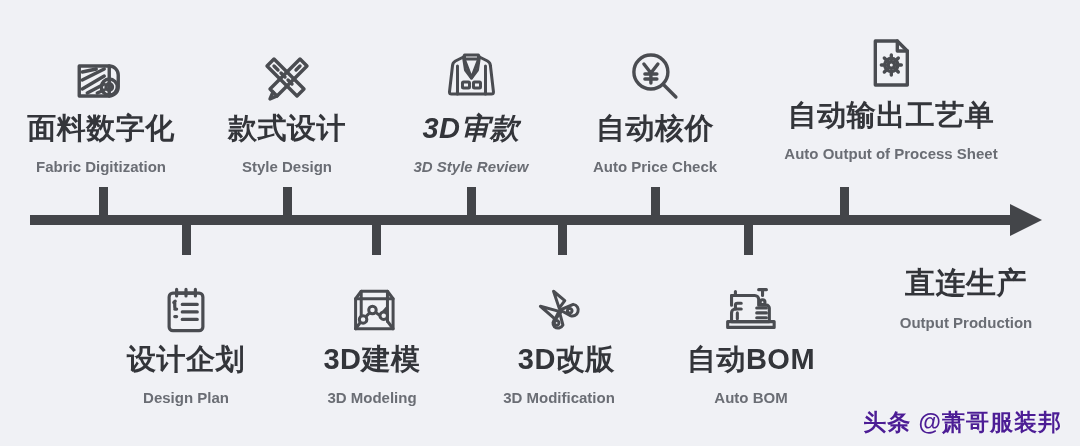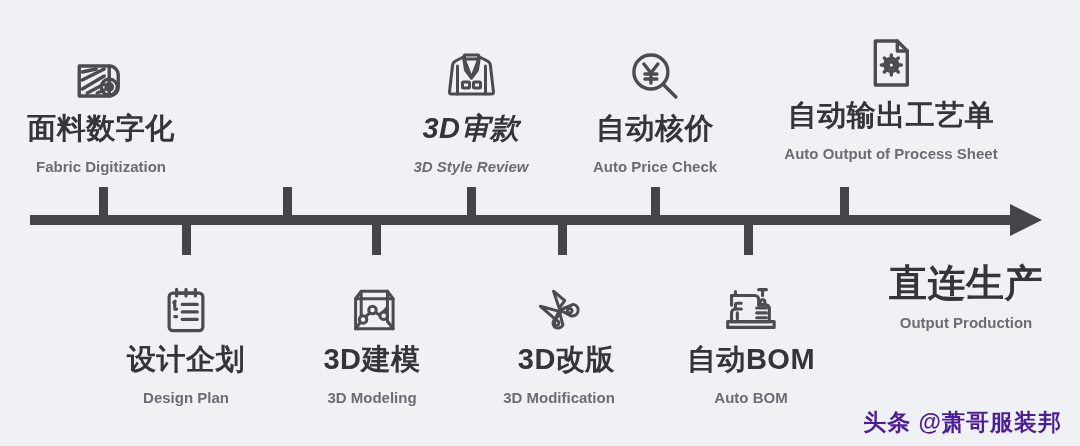--- a/index.html
+++ b/index.html
@@ -94,21 +94,21 @@
     margin-bottom: 2px;
   }
 
   
   .terminal {
     position: absolute;
     text-align: center;
     transform: translateX(-50%);
   }
   .terminal .cn {
-    font-size: 38px;
+    font-size: 30px;
     line-height: 36px;
   }
   .terminal .en {
     font-size: 15px;
   }
 
   
   .watermark {
     position: absolute;
     right: 18px;
@@ -148,20 +148,33 @@
         <path d="M40 22 a9 9 0 0 1 9 9 v12 a9 9 0 0 1 -9 9"></path>
         <circle cx="40" cy="43" r="8"></circle>
         <circle cx="40" cy="43" r="3.2"></circle>
         <path d="M13 28 L27 25 M13 36 L35 25 M13 45 L35 32 M18 49 L35 40 M28 49 L35 46"></path>
       </svg>
     </div>
     <div class="cn">面料数字化</div>
     <div class="en">Fabric Digitization</div>
   </div>
 
+  <div class="step top" style="left:287px; top:36px;">
+    <div class="icon">
+      <svg width="64" height="64" viewBox="0 0 64 64" fill="none" stroke="#4a4c51" stroke-width="3.4" stroke-linecap="round" stroke-linejoin="round">
+        <path d="M19 15 L12 22 L42 52 L49 45 Z"></path>
+        <path d="M19 22 L23 26 M26 29 L30 33 M33 36 L37 40"></path>
+        <path d="M45 15 L52 22 L22 52 L15 45 Z"></path>
+        <path d="M18 48 L15 55 L22 52"></path>
+        <path d="M45 22 L41 26"></path>
+      </svg>
+    </div>
+    <div class="cn">款式设计</div>
+    <div class="en">Style Design</div>
+  </div>
 
   <div class="step top" style="left:471px; top:36px;font-style:italic;">
     <div class="icon">
       <svg width="64" height="64" viewBox="0 0 64 64" fill="none" stroke="#4a4c51" stroke-width="3" stroke-linecap="round" stroke-linejoin="round">
         <path d="M24 13 L16 17 a6 6 0 0 0 -3 5 L10 48 a2 2 0 0 0 2 2 h6 V30"></path>
         <path d="M40 13 L48 17 a6 6 0 0 1 3 5 L54 48 a2 2 0 0 1 -2 2 h-6 V30"></path>
         <path d="M18 22 V50 h28 V22"></path>
         <path d="M24 13 L32 34 L40 13"></path>
         <path d="M24 13 L26 26 L32 34 M40 13 L38 26 L32 34"></path>
         <path d="M25 11 h14 v4 h-14 Z"></path>

